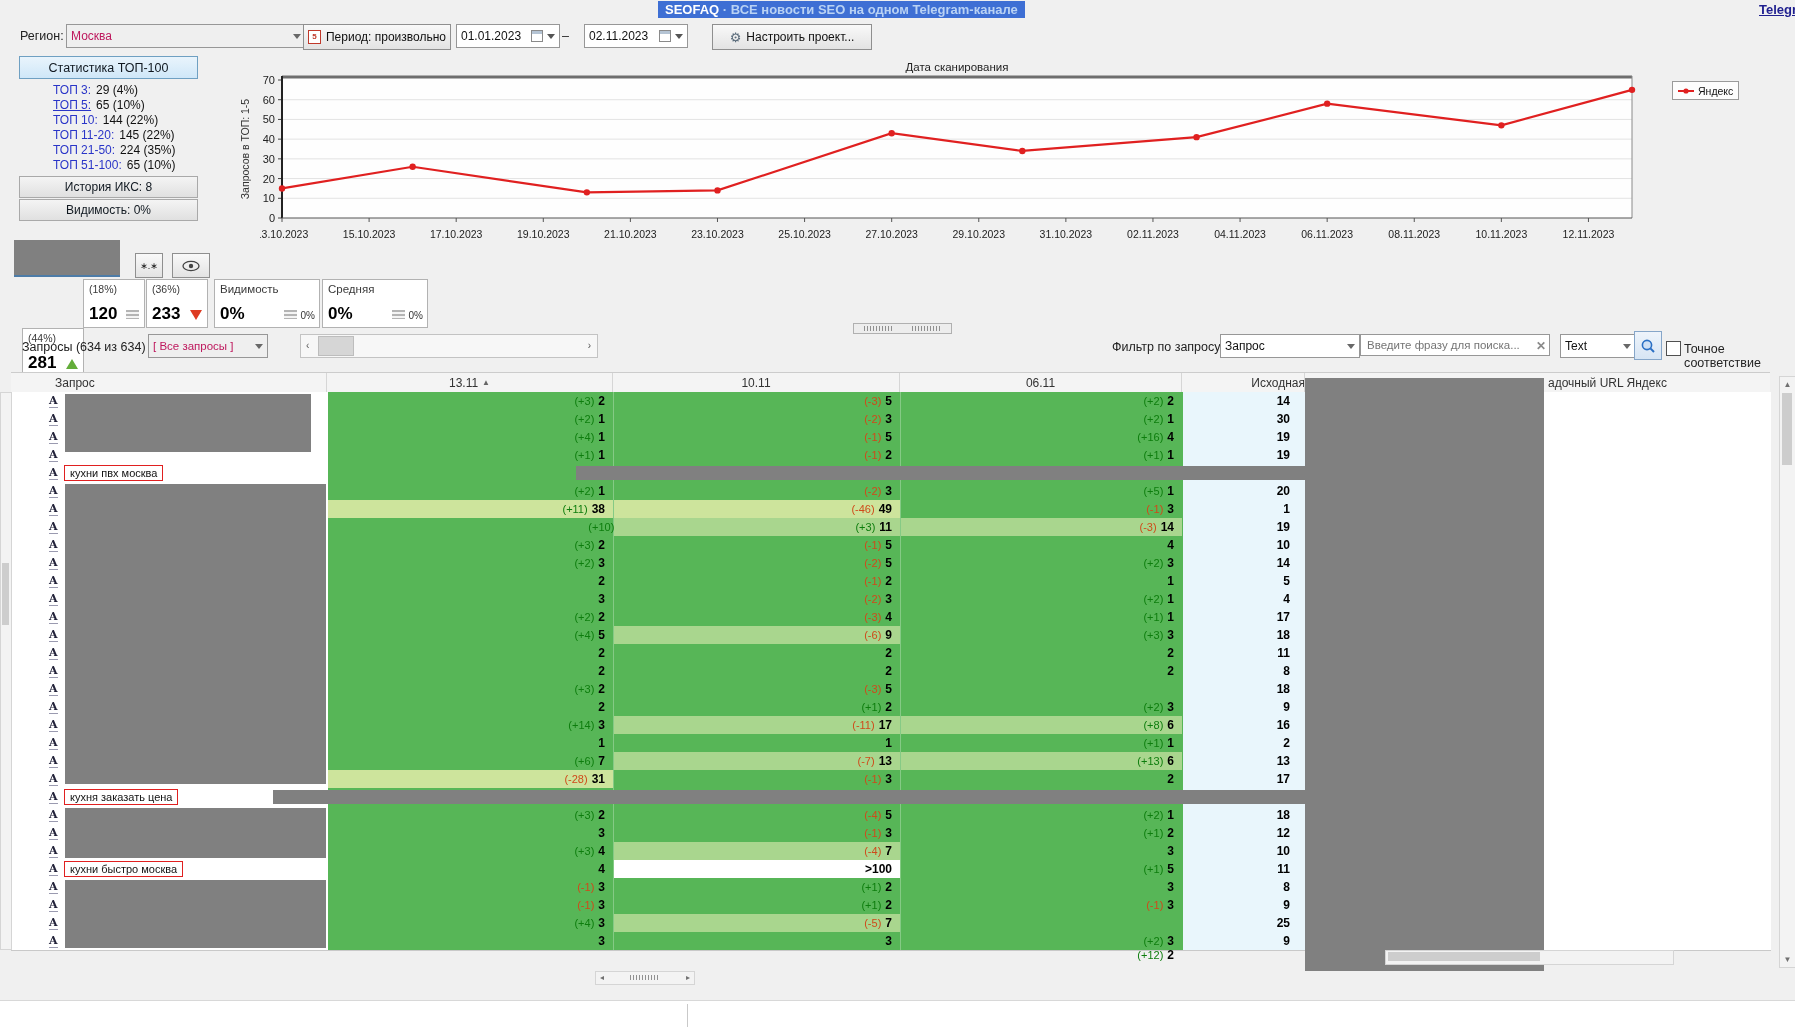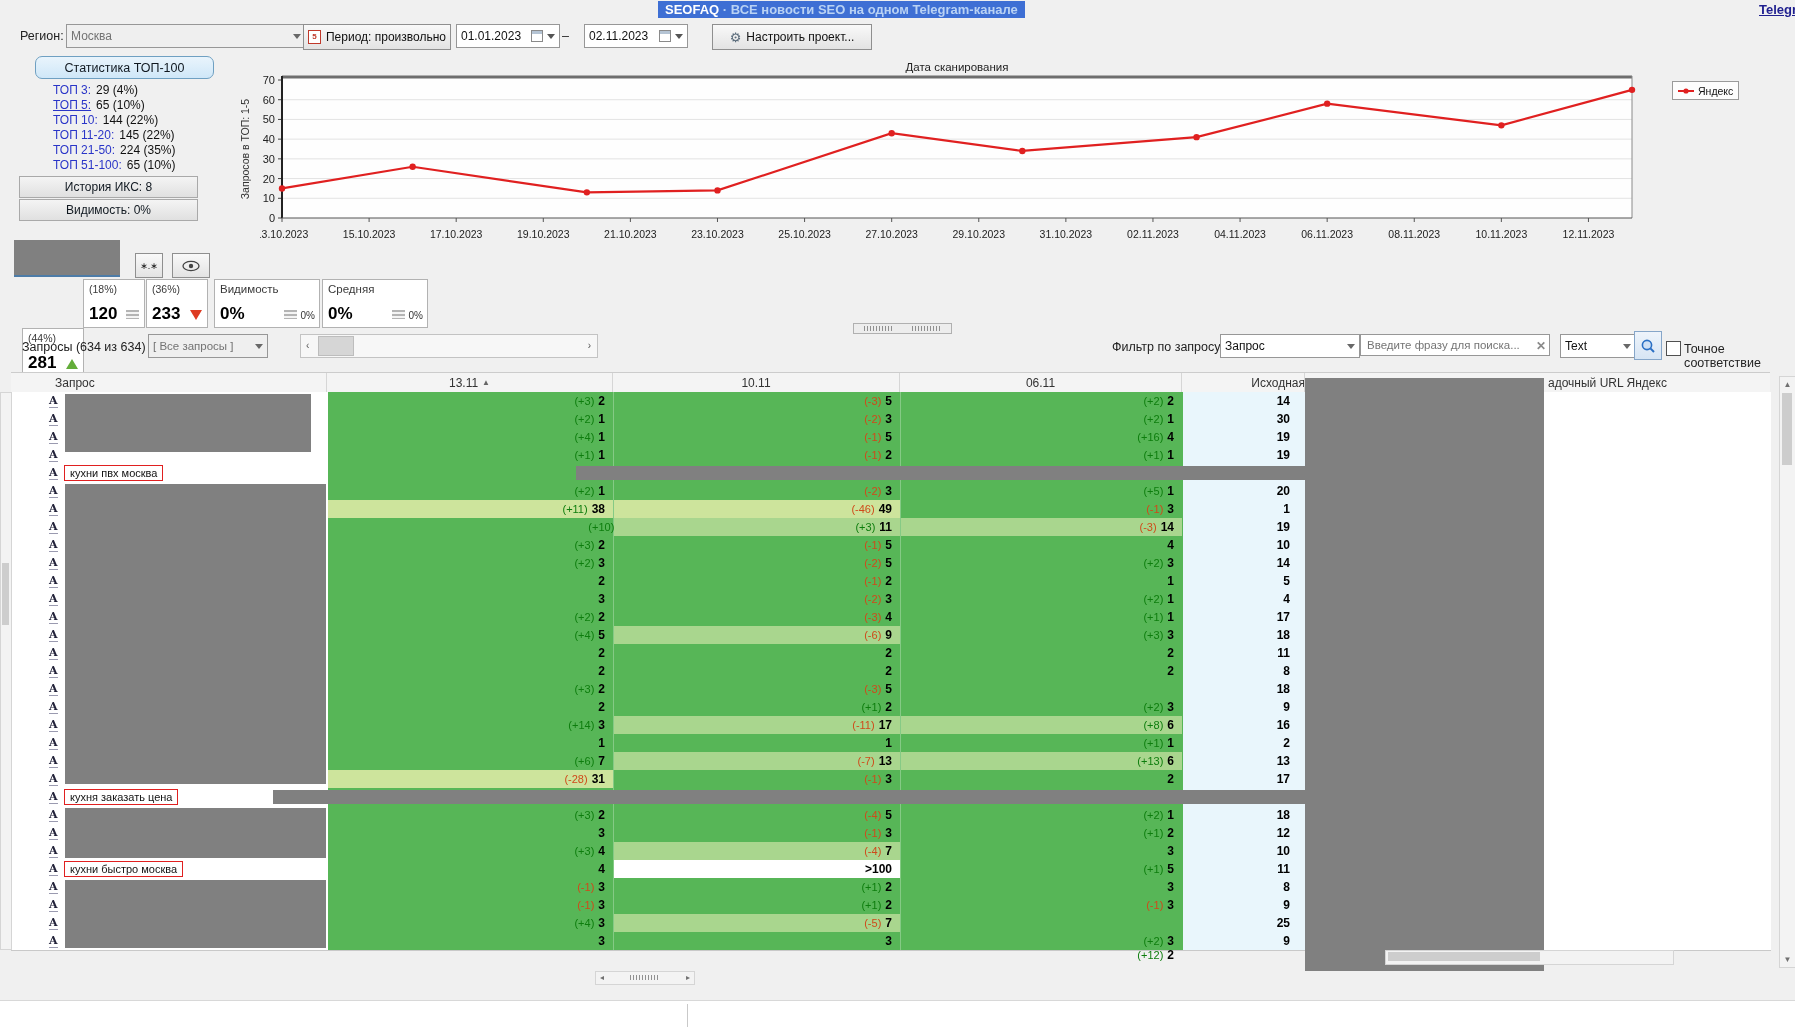--- a/index.html
+++ b/index.html
@@ -5,21 +5,21 @@
   html,body{margin:0;padding:0;background:#f0f0f0;}
   #app{position:relative;width:1795px;height:1027px;background:#f0f0f0;overflow:hidden;
        font-family:"Liberation Sans",sans-serif;color:#111;}
   .abs{position:absolute;}
   
   .lbl{font-size:12.5px;color:#222;}
   .winbtn{display:flex;align-items:center;justify-content:center;gap:5px;
     background:linear-gradient(#f9f9f9,#e3e3e3);border:1px solid #8f8f8f;font-size:12px;color:#111;cursor:default;}
   .combo{display:flex;align-items:center;background:#fff;border:1px solid #979797;font-size:12px;padding:0 4px;}
   .combo .arr{margin-left:auto;width:0;height:0;border-left:4px solid transparent;border-right:4px solid transparent;border-top:5px solid #686868;}
-  .combo.dis{background:#efefef;color:#737373;}
+  .combo.dis{background:#efefef;color:#be185d;}
   .banner{background:#3e6fd4;color:#b9d2f4;font-size:13px;font-weight:bold;line-height:17px;padding:0 7px;white-space:nowrap;}
   .banner b{color:#fff;}
   a.tg{color:#1f1f8f;font-weight:bold;font-size:13px;text-decoration:underline;}
   .calico{width:11px;height:12px;background:#fff;border:1px solid #c0392b;color:#c0392b;
     font-size:8px;line-height:12px;text-align:center;font-weight:bold;}
   .gear{font-size:13px;color:#5a6b7a;}
   .dgrid{width:10px;height:10px;border:1px solid #8a8a8a;
     background:linear-gradient(#b5c4d4 0 3px,#fff 3px),
     repeating-linear-gradient(90deg,#9fb0c0 0 1px,transparent 1px 3px);}
   .darr{width:0;height:0;border-left:4px solid transparent;border-right:4px solid transparent;border-top:5px solid #555;}
@@ -107,21 +107,21 @@
       <span class="darr"></span>
     </span>
   </div>
   <div class="abs winbtn" style="left:712px;top:24px;width:158px;height:24px;">
     <span class="gear">⚙</span>
     <span>Настроить проект...</span>
   </div>
   <div class="abs banner" style="left:658px;top:1px;height:17px;"><b>SEOFAQ</b><span> · ВСЕ новости SEO на одном Telegram-канале</span></div>
   <a class="abs tg" style="left:1723px;top:2px;margin-left:36px;" href="#">Telegram</a>
 
-  <div class="abs statsbtn" style="left:35px;top:56px;width:177px;height:21px;border-radius:7px;">Статистика ТОП-100</div>
+  <div class="abs statsbtn" style="left:19px;top:56px;width:177px;height:21px;">Статистика ТОП-100</div>
   <div class="abs" id="top-list" style="left:53px;top:83px;width:170px;">
       <div class="toprow"><span class="tlab">ТОП 3:</span><span class="tval">29 (4%)</span></div>
       <div class="toprow"><span class="tlab ul">ТОП 5:</span><span class="tval">65 (10%)</span></div>
       <div class="toprow"><span class="tlab">ТОП 10:</span><span class="tval">144 (22%)</span></div>
       <div class="toprow"><span class="tlab">ТОП 11-20:</span><span class="tval">145 (22%)</span></div>
       <div class="toprow"><span class="tlab">ТОП 21-50:</span><span class="tval">224 (35%)</span></div>
       <div class="toprow"><span class="tlab">ТОП 51-100:</span><span class="tval">65 (10%)</span></div>
     </div>
   <div class="abs graybtn" style="left:19px;top:176px;width:177px;height:20px;">История ИКС: 8</div>
   <div class="abs graybtn" style="left:19px;top:199px;width:177px;height:20px;">Видимость: 0%</div>

